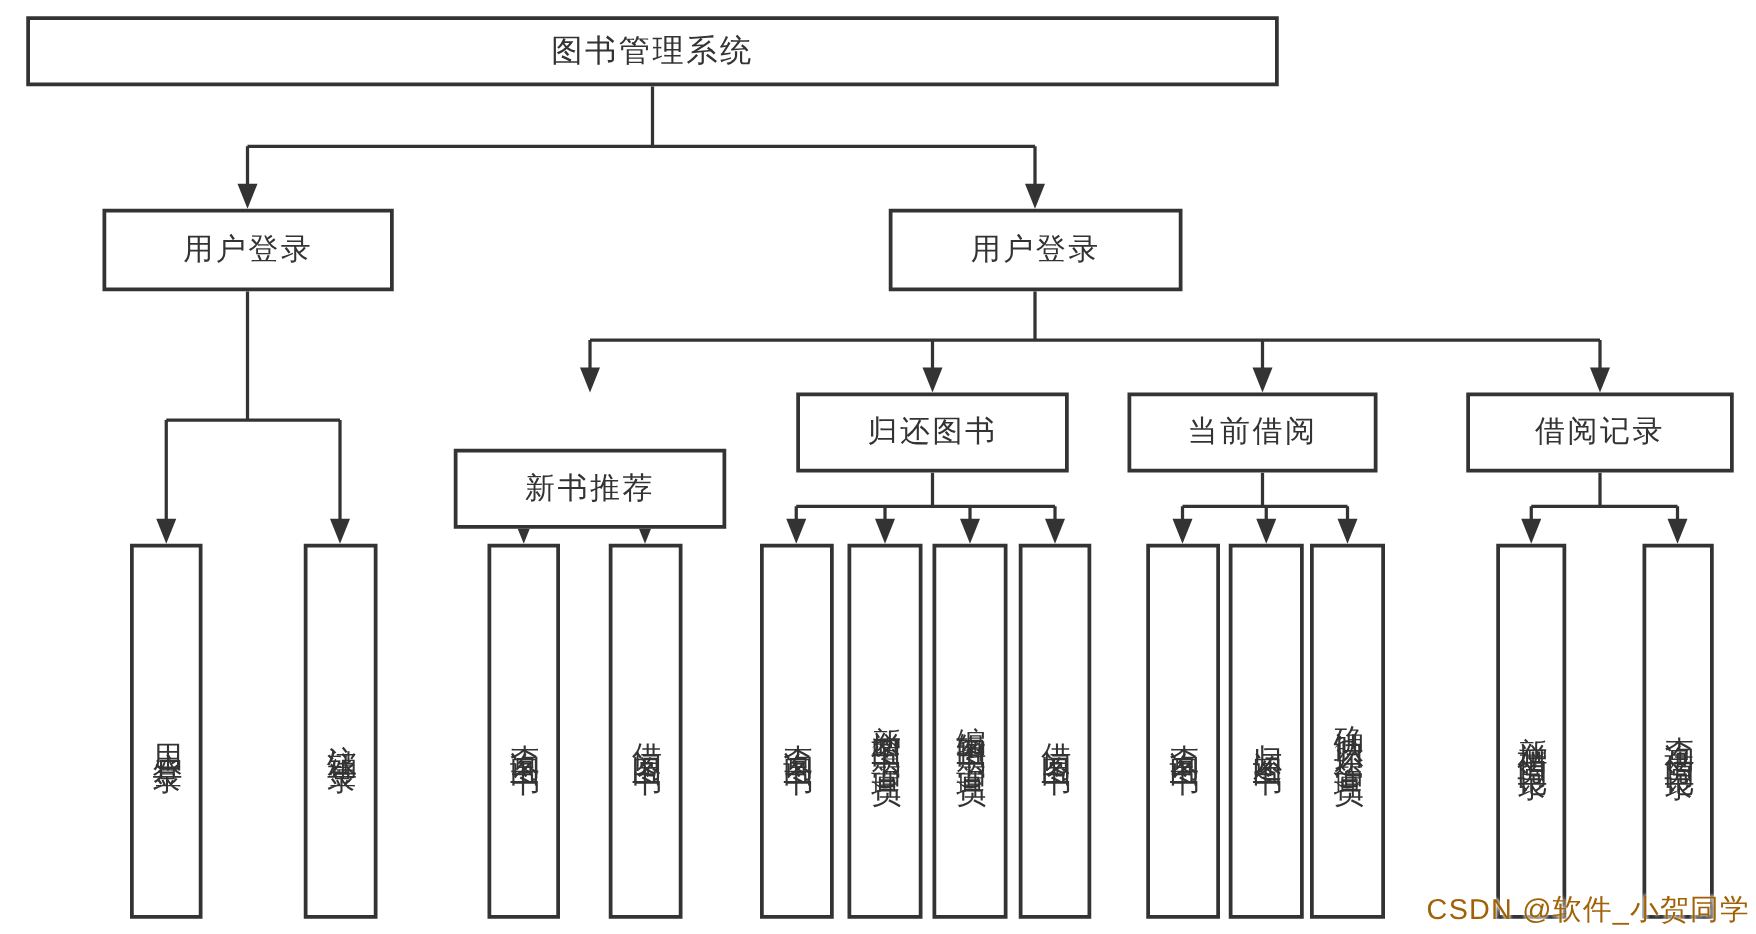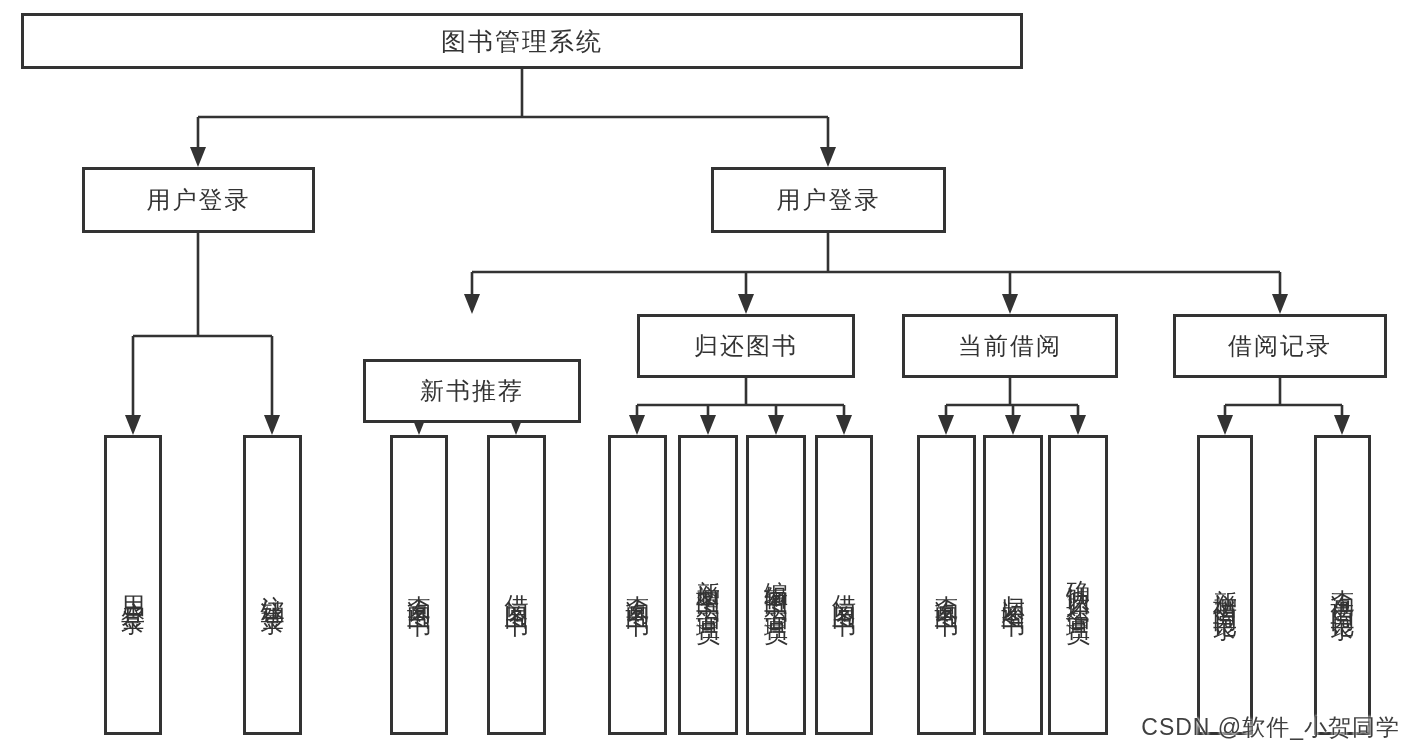--- a/index.html
+++ b/index.html
@@ -37,21 +37,21 @@
     line-height: 1;
     letter-spacing: 6px;
     margin-bottom: -6px;
   }
   .watermark {
     position: absolute;
     right: 5px;
     bottom: 4px;
     font-size: 23px;
     letter-spacing: 1px;
-    color: #404040;
+    color: #a16207;
     text-shadow: 0 0 3px #ffffff, 0 0 3px #ffffff;
     white-space: nowrap;
   }
 </style>
 </head>
 <body>
 
 <div class="canvas">
 
   <svg class="wires" width="1405" height="747" viewBox="0 0 1405 747">
@@ -97,21 +97,21 @@
   <div class="node" style="left:711px; top:167px; width:235px; height:66px;">
     <span class="hlabel">用户登录</span>
   </div>
 
   <div class="node" style="left:363px; top:314px; width:218px; height:64px;margin-top:45px;">
     <span class="hlabel">新书推荐</span>
   </div>
   <div class="node" style="left:637px; top:314px; width:218px; height:64px;">
     <span class="hlabel">归还图书</span>
   </div>
-  <div class="node" style="left:902px; top:314px; width:216px; height:64px;">
+  <div class="node" style="left:902px; top:314px; width:200px; height:64px;">
     <span class="hlabel">当前借阅</span>
   </div>
   <div class="node" style="left:1173px; top:314px; width:214px; height:64px;">
     <span class="hlabel">借阅记录</span>
   </div>
 
   <div class="node" style="left:104px; top:435px; width:58px; height:300px;">
     <span class="vlabel">用户登录</span>
   </div>
   <div class="node" style="left:243px; top:435px; width:59px; height:300px;">

